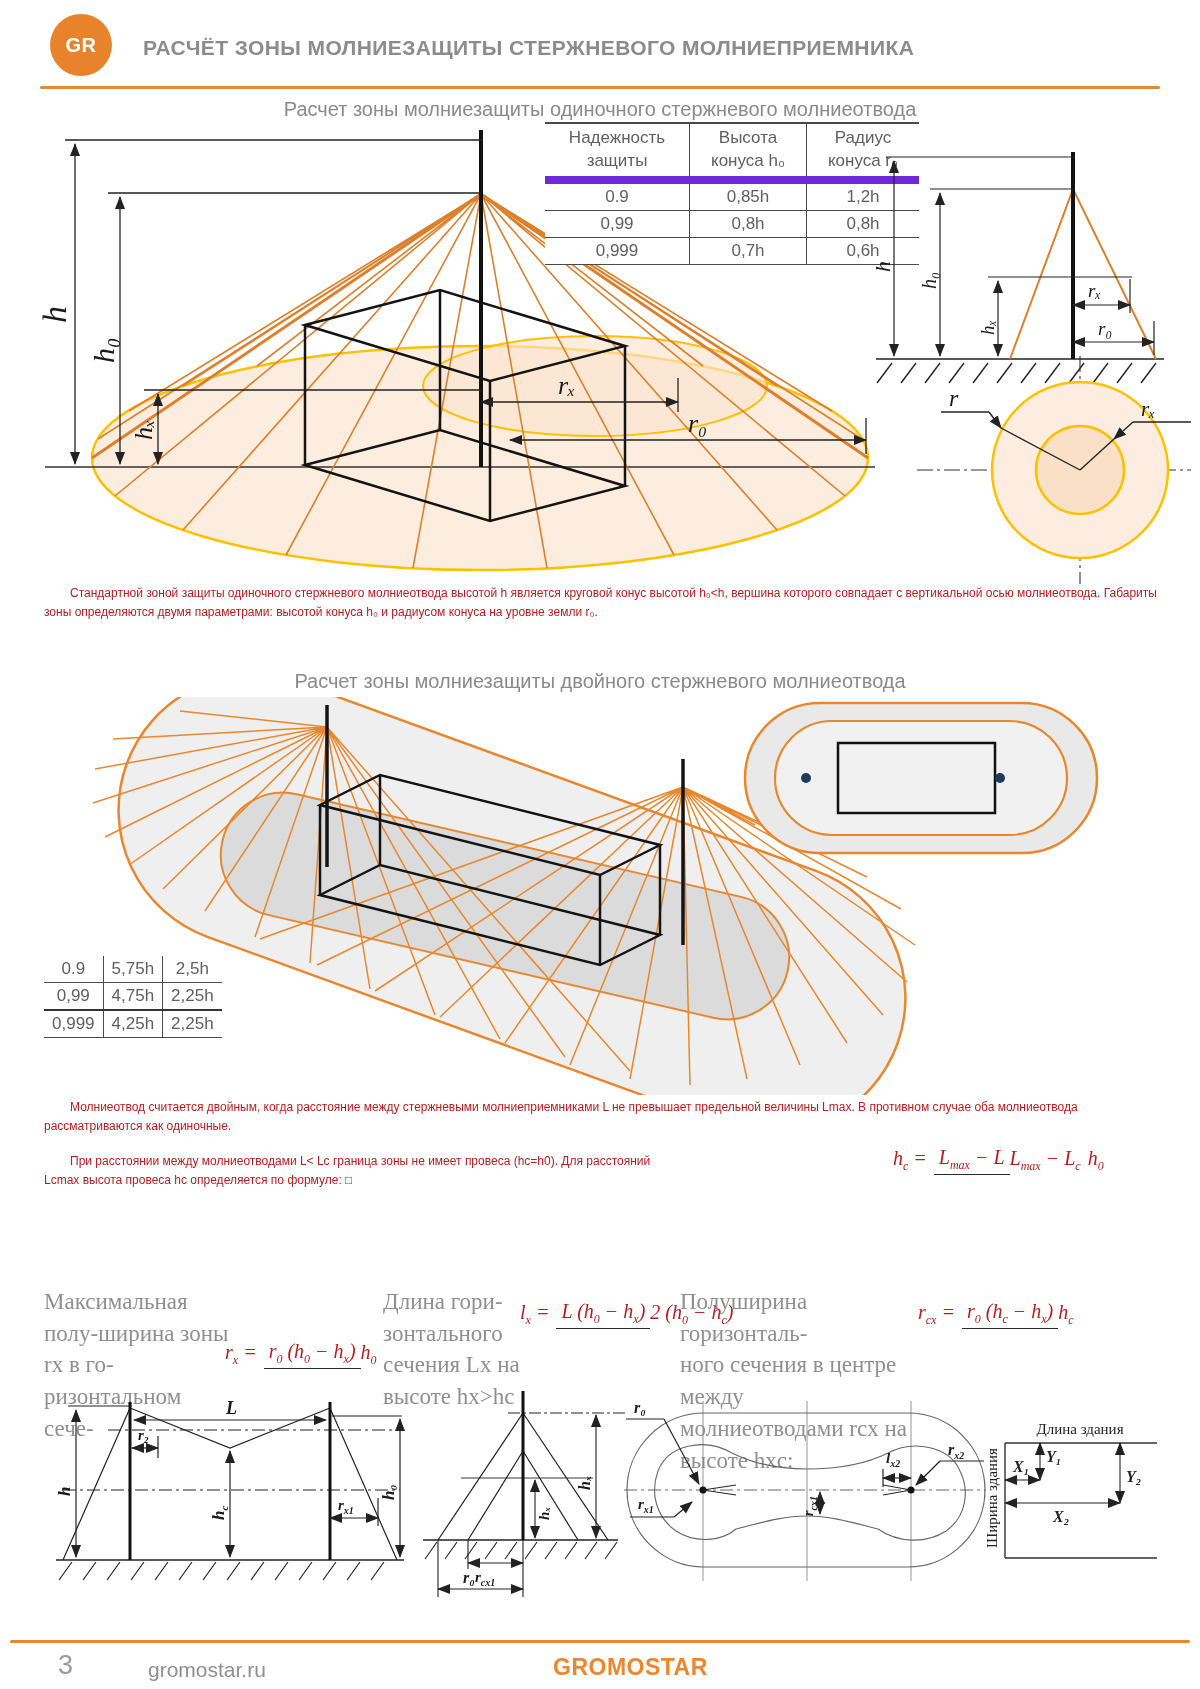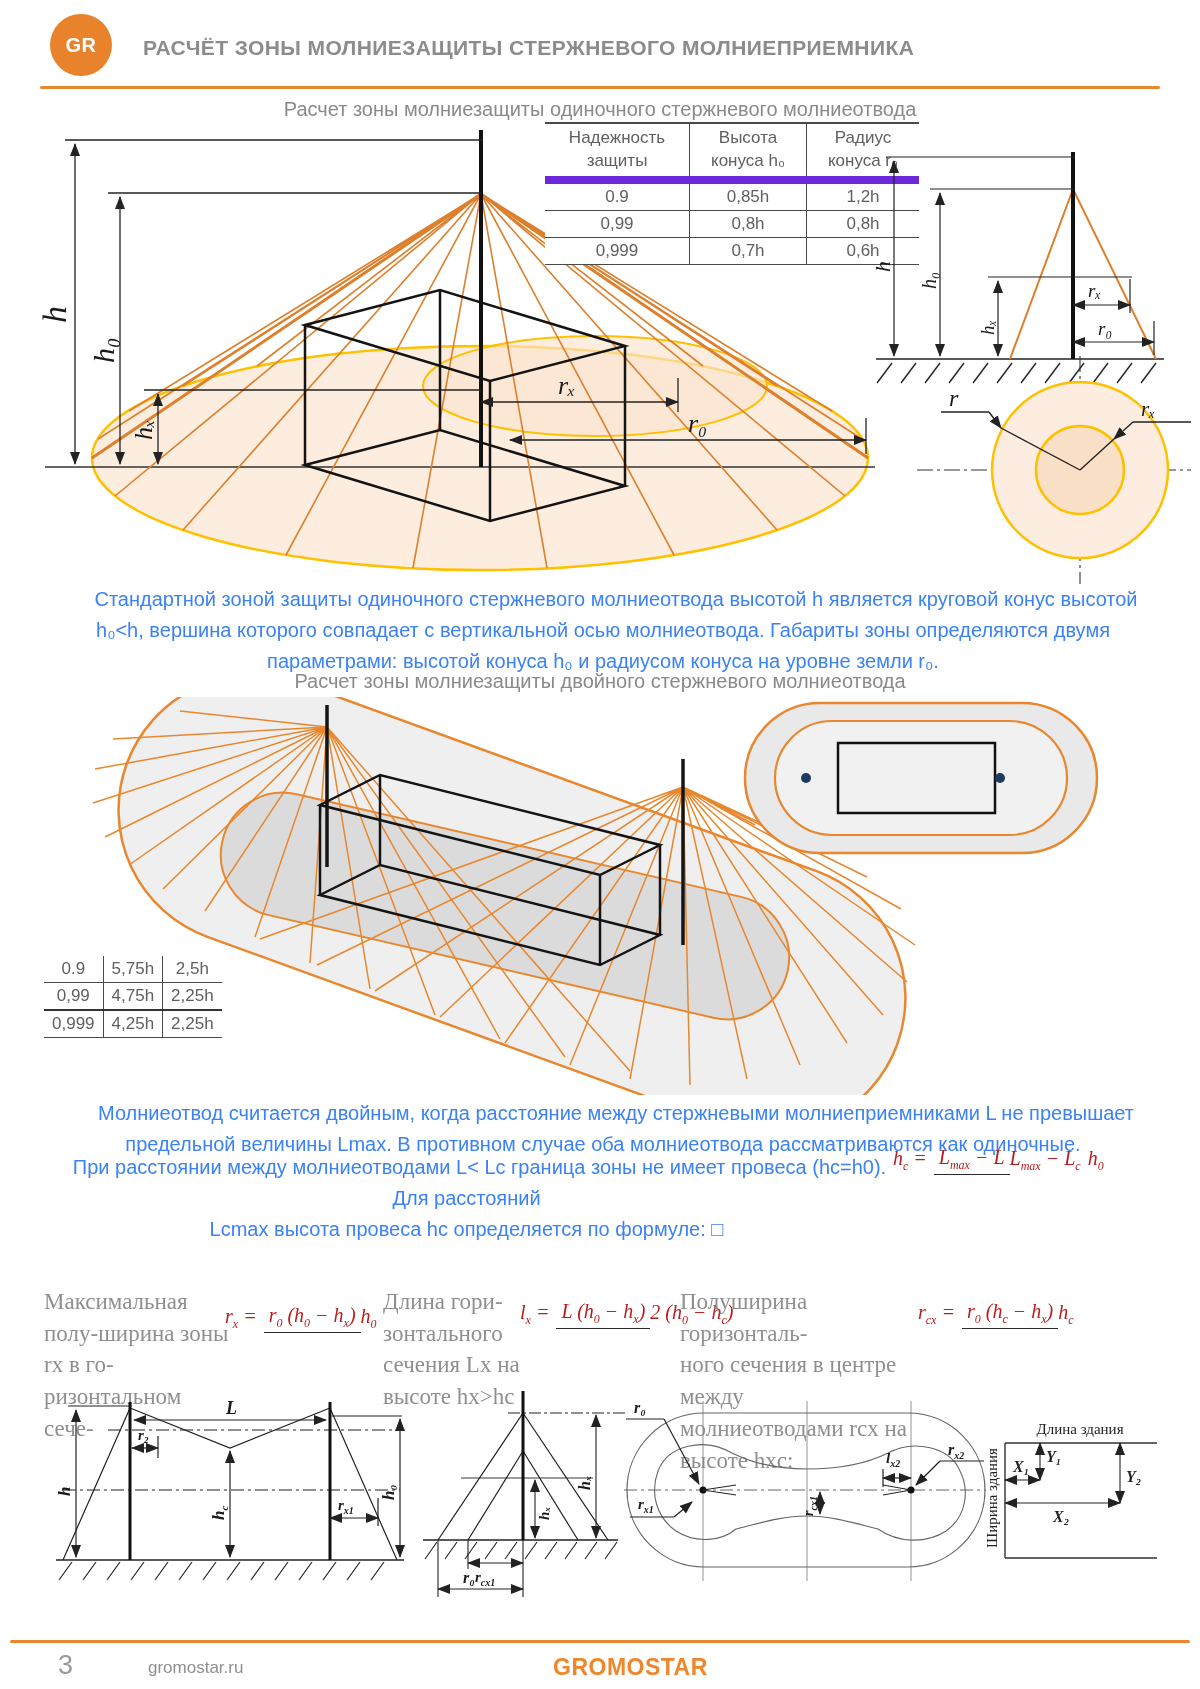--- a/index.html
+++ b/index.html
@@ -15,31 +15,31 @@
   .sec-title{text-align:center;font-size:20px;color:#8a8a8a;}
   
   table.ztable{border-collapse:collapse;background:#fff;color:#5f5f5f;
                font-size:17px;text-align:center;}
   table.ztable th,table.ztable td{border-left:1.6px solid #4a4a4a;padding:3px 8px;font-weight:normal;}
   table.ztable th:first-child,table.ztable td:first-child{border-left:none;}
   table.ztable th{white-space:pre-line;border-top:2px solid #4a4a4a;border-bottom:8px solid #6d28d9;line-height:1.35;}
   table.ztable td{border-bottom:1.6px solid #4a4a4a;}
   table.ztable tr.thick td{border-top:2.6px solid #333;}
   
-  .para{font-size:20px;color:#3b82f6;line-height:1.55;text-indent:26px;white-space:pre-line;text-align:center;}
+  .para{font-size:12px;color:#b91c1c;line-height:1.55;text-indent:26px;white-space:pre-line;}
   .fcap{font-size:23px;color:#8f8f8f;line-height:1.38;white-space:pre-line;font-family:Liberation Serif, serif;}
   
   .formula{display:flex;align-items:center;gap:7px;font-family:"Liberation Serif",serif;
            font-style:italic;font-size:20px;color:#b91c1c;}
   .formula .frac{display:inline-flex;align-items:center;line-height:1.15;}
   .formula .num{border-bottom:1.4px solid #2b2b2b;padding:0 5px 1px;}
   .formula sub{font-size:12px;font-style:italic;}
   
   .pagenum{font-size:27px;color:#9a9a9a;}
-  .site{font-size:17px;color:#8f8f8f;}
+  .site{font-size:21px;color:#8f8f8f;}
   .brand{font-size:23px;font-weight:800;color:#F0862B;letter-spacing:.5px;}
   svg text{user-select:none;}
 </style>
 </head>
 <body>
 
 <svg width="0" height="0" style="position:absolute" aria-hidden="true">
   <defs>
     <marker id="ah" markerWidth="13" markerHeight="11" refX="12" refY="5" orient="auto-start-reverse" markerUnits="userSpaceOnUse">
       <path d="M0,0 L13,5 L0,10 z" fill="#222"></path>
@@ -231,21 +231,21 @@
     <span class="num">L<sub>max</sub> − L</span>
     <span class="den">L<sub>max</sub> − L<sub>c</sub></span>
   </span>
   <span>h<sub>0</sub></span>
 </div>
 
 <div class="abs fcap" style="left:44px;top:1286px;width:188px;">Максимальная
 полу-ширина зоны
 rx в го-
 ризонтальном сече-</div>
-<div class="abs formula" style="left:225px;top:1304px;justify-content:flex-end;">
+<div class="abs formula" style="left:225px;top:1340px;justify-content:flex-end;">
   <span>r<sub>x</sub> =</span>
   <span class="frac">
     <span class="num">r<sub>0</sub> (h<sub>0</sub> − h<sub>x</sub>)</span>
     <span class="den">h<sub>0</sub></span>
   </span>
 </div>
 
 <div class="abs fcap" style="left:383px;top:1286px;width:150px;">Длина гори-
 зонтального
 сечения Lx на

